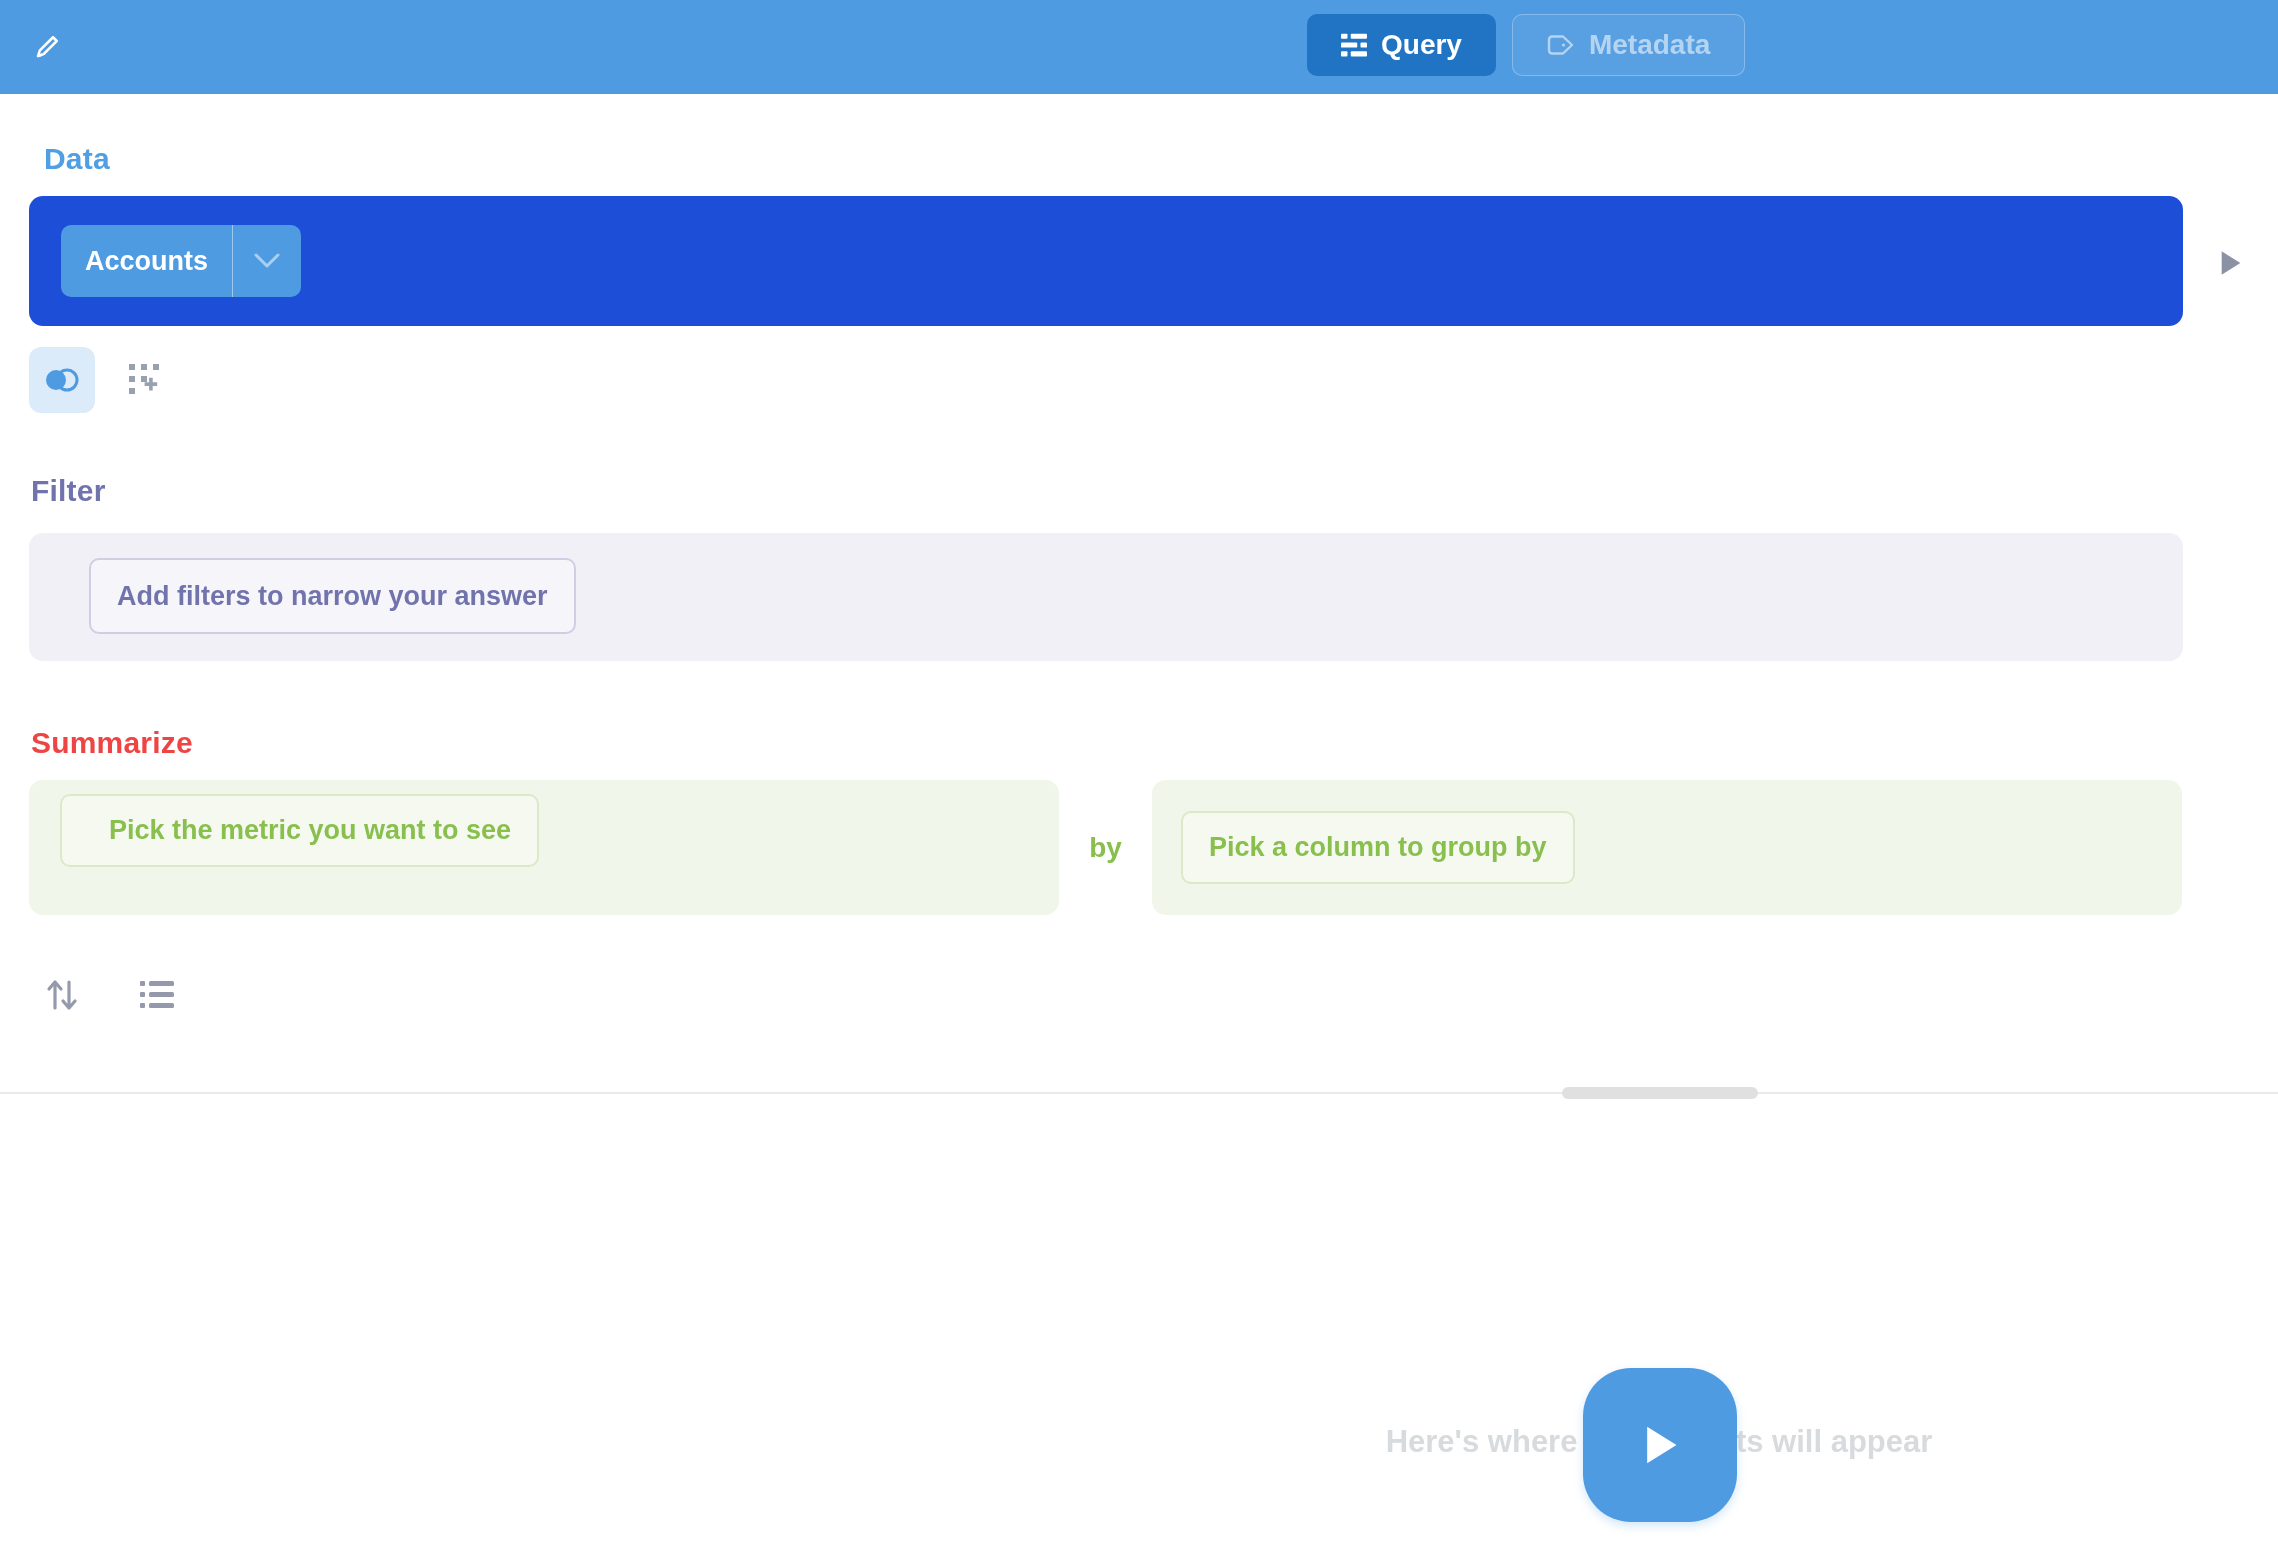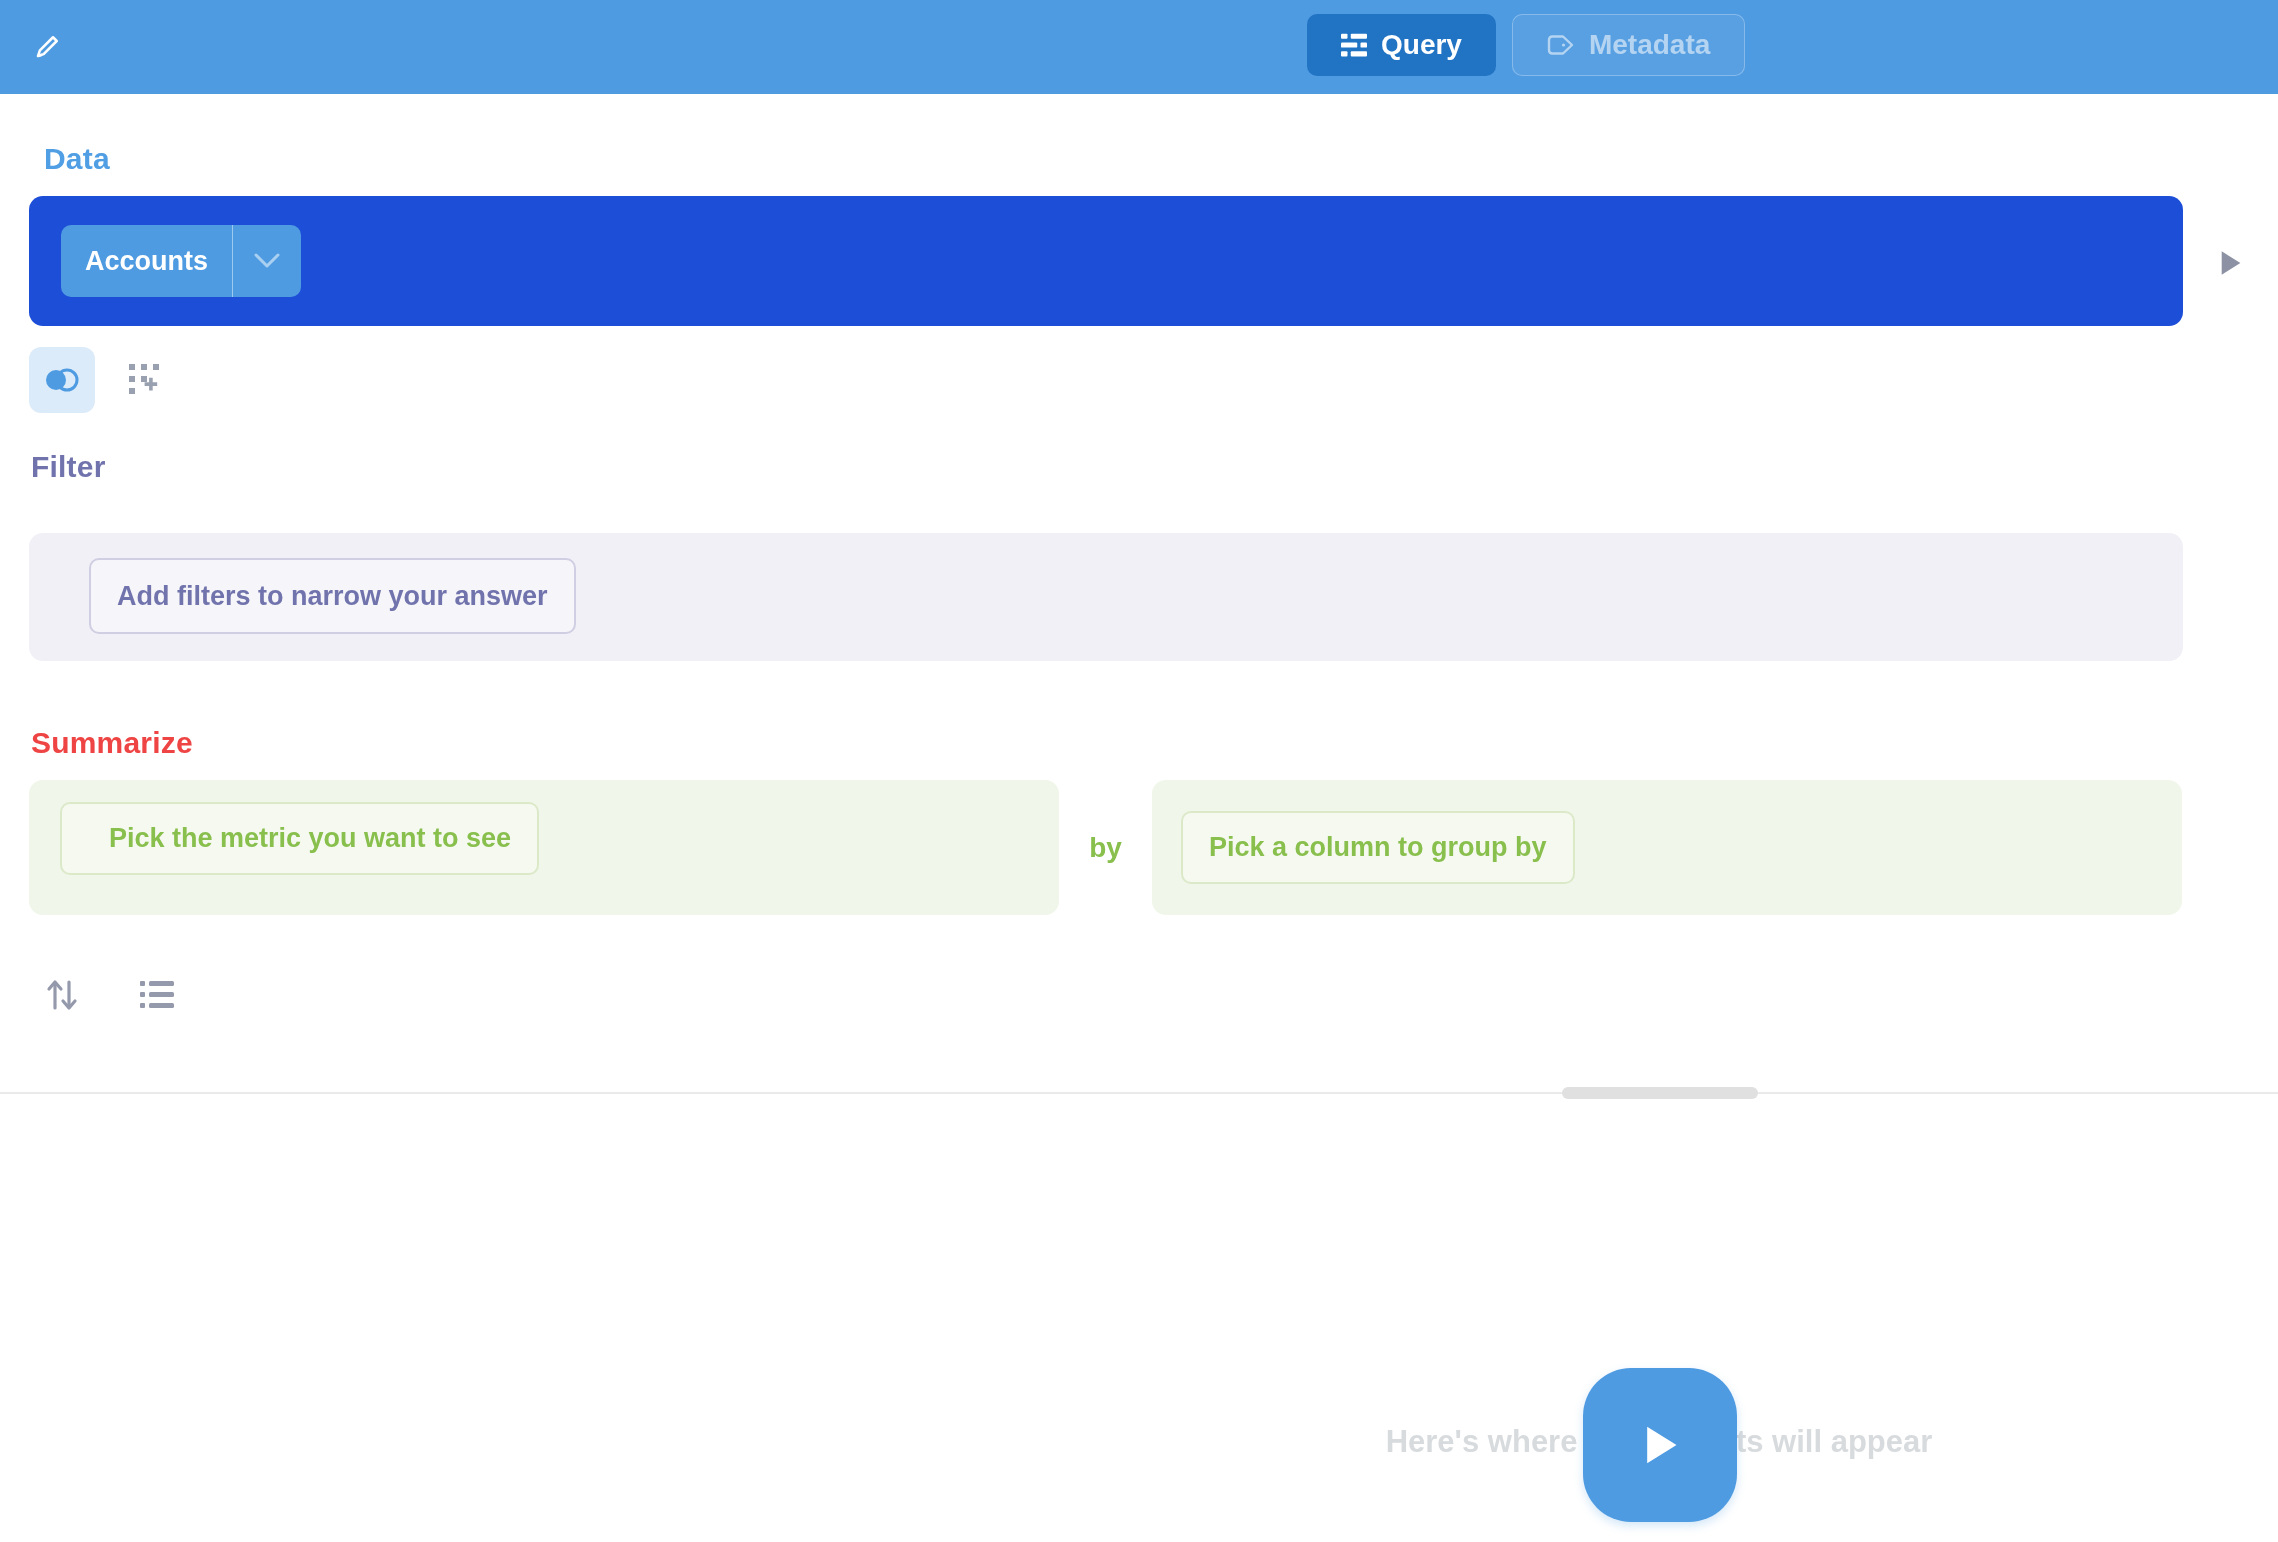--- a/index.html
+++ b/index.html
@@ -11,21 +11,21 @@
   .header{position:absolute;left:0;top:0;width:2278px;height:94px;background:#4F9BE1;}
   .edit-btn{position:absolute;left:30px;top:28px;width:36px;height:36px;display:flex;align-items:center;justify-content:center;cursor:pointer;}
   .tabs{position:absolute;left:1307px;top:14px;display:flex;gap:16px;}
   .tab{height:62px;border-radius:10px;display:flex;align-items:center;justify-content:center;gap:14px;
        font-size:28px;font-weight:bold;padding:0 34px;box-sizing:border-box;cursor:pointer;}
   .tab.active{background:#2173C4;color:#ffffff;}
   .tab.inactive{background:rgba(255,255,255,0.06);border:1px solid rgba(255,255,255,0.28);color:rgba(255,255,255,0.55);}
   
   .section-title{position:absolute;font-size:30px;font-weight:bold;letter-spacing:.2px;}
   .title-data{left:44px;top:142px;color:#509EE3;}
-  .title-filter{left:31px;top:450px;color:#7173AD;}
+  .title-filter{left:31px;top:474px;color:#7173AD;}
   .title-summarize{left:31px;top:726px;color:#ef4444;}
   
   .container{position:absolute;border-radius:14px;box-sizing:border-box;}
   .data-container{left:29px;top:196px;width:2154px;height:130px;background:#1d4ed8;}
   .filter-container{left:29px;top:533px;width:2154px;height:128px;background:#F1F0F6;}
   .sum-container-left{left:29px;top:780px;width:1030px;height:135px;background:#F0F6E9;}
   .sum-container-right{left:1152px;top:780px;width:1030px;height:135px;background:#F0F6E9;padding-left:20px;}
   
   .table-btn{position:absolute;left:32px;top:29px;height:72px;display:flex;align-items:stretch;
              background:#4E9BE2;border-radius:10px;overflow:hidden;cursor:pointer;}
@@ -37,21 +37,21 @@
             display:flex;align-items:center;justify-content:center;cursor:pointer;}
   .custom-col-btn{position:absolute;left:126px;top:361px;width:38px;height:38px;display:flex;align-items:center;justify-content:center;cursor:pointer;}
   .preview-btn{position:absolute;left:2214px;top:246px;width:34px;height:34px;display:flex;align-items:center;justify-content:center;cursor:pointer;}
   .sort-btn{position:absolute;left:44px;top:977px;width:36px;height:36px;display:flex;align-items:center;justify-content:center;cursor:pointer;}
   .list-btn{position:absolute;left:139px;top:978px;width:36px;height:34px;display:flex;align-items:center;justify-content:center;cursor:pointer;}
   
   .ghost-btn{position:absolute;height:76px;border-radius:10px;box-sizing:border-box;display:flex;align-items:center;
              font-weight:bold;font-size:27px;cursor:pointer;background:rgba(255,255,255,0.35);}
   .filter-ghost{left:60px;top:25px;border:2px solid #CFCEE2;color:#7173AD;padding:0 26px;}
   .green-ghost{border:2px solid #DCE9C9;color:#88BF4D;padding:0 26px;height:73px;}
-  .metric-ghost{left:31px;top:22px;padding-left:47px;}
+  .metric-ghost{left:31px;top:14px;padding-left:47px;}
   .group-ghost{left:29px;top:31px;}
   .by-connector{position:absolute;left:1059px;top:832px;width:93px;text-align:center;
                 font-size:28px;font-weight:bold;color:#88BF4D;}
   
   .divider{position:absolute;left:0;top:1092px;width:2278px;height:2px;background:#EAEAEA;}
   .drag-handle{position:absolute;left:1562px;top:1087px;width:196px;height:12px;border-radius:6px;background:#E0E0E0;cursor:row-resize;}
   .results-placeholder{position:absolute;left:1309px;top:1424px;width:700px;text-align:center;
                        font-size:31px;font-weight:bold;color:#D8DBDD;}
   .run-btn{position:absolute;left:1583px;top:1368px;width:154px;height:154px;border-radius:48px;background:#4E9BE2;
            display:flex;align-items:center;justify-content:center;cursor:pointer;box-shadow:0 4px 10px rgba(80,158,227,0.25);}

